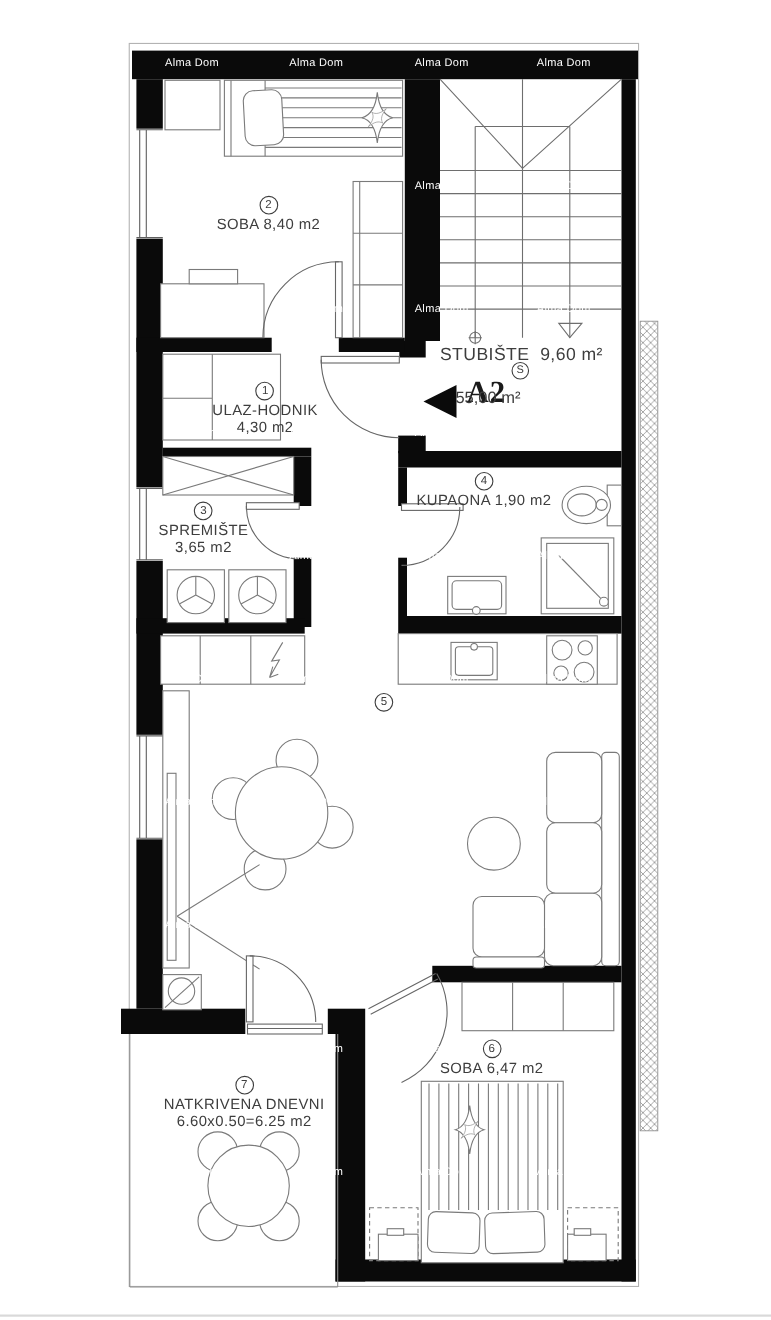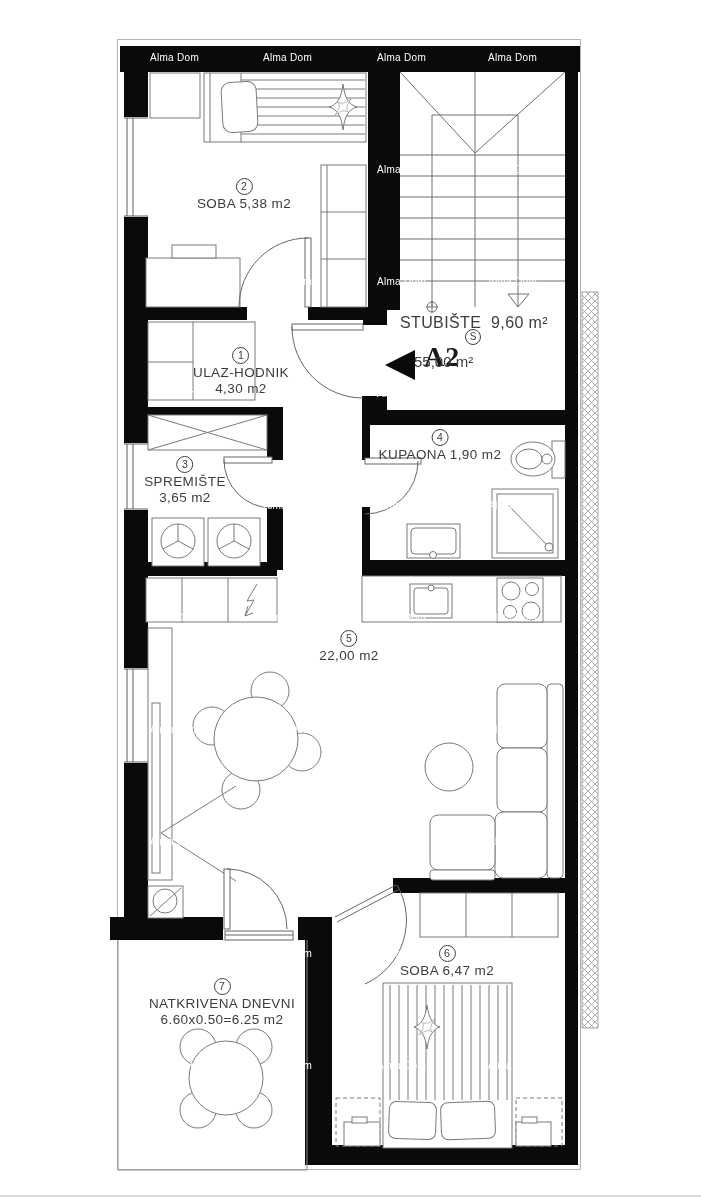--- a/index.html
+++ b/index.html
@@ -275,21 +275,21 @@
         <circle cx="254" cy="1110" r="18"></circle>
         <circle cx="226" cy="1078" r="37"></circle>
       </g>
     </g>
 
     <polygon points="415,350 415,380 385,365" fill="#0a0a0a"></polygon>
   </svg>
 
   <div class="room-label" style="left:244px; top:177px;">
     <span class="room-num">2</span>
-    <div class="room-line1">SOBA 5,38 m2</div>
+    <div class="room-line1">SOBA 8,40 m2</div>
   </div>
 
   <div class="room-label" style="left:241px; top:346px;">
     <span class="room-num">1</span>
     <div class="room-line1">ULAZ-HODNIK</div>
     <div class="room-line2">4,30 m2</div>
   </div>
 
   <div class="room-label" style="left:185px; top:455px;">
     <span class="room-num">3</span>
@@ -297,21 +297,20 @@
     <div class="room-line2">3,65 m2</div>
   </div>
 
   <div class="room-label" style="left:440px; top:428px;">
     <span class="room-num">4</span>
     <div class="room-line1">KUPAONA 1,90 m2</div>
   </div>
 
   <div class="room-label" style="left:349px; top:629px;">
     <span class="room-num">5</span>
-    <div class="room-line2">22,00 m2</div>
   </div>
 
   <div class="room-label" style="left:447px; top:944px;">
     <span class="room-num">6</span>
     <div class="room-line1">SOBA 6,47 m2</div>
   </div>
 
   <div class="room-label" style="left:222px; top:977px;">
     <span class="room-num">7</span>
     <div class="room-line1">NATKRIVENA DNEVNI</div>

